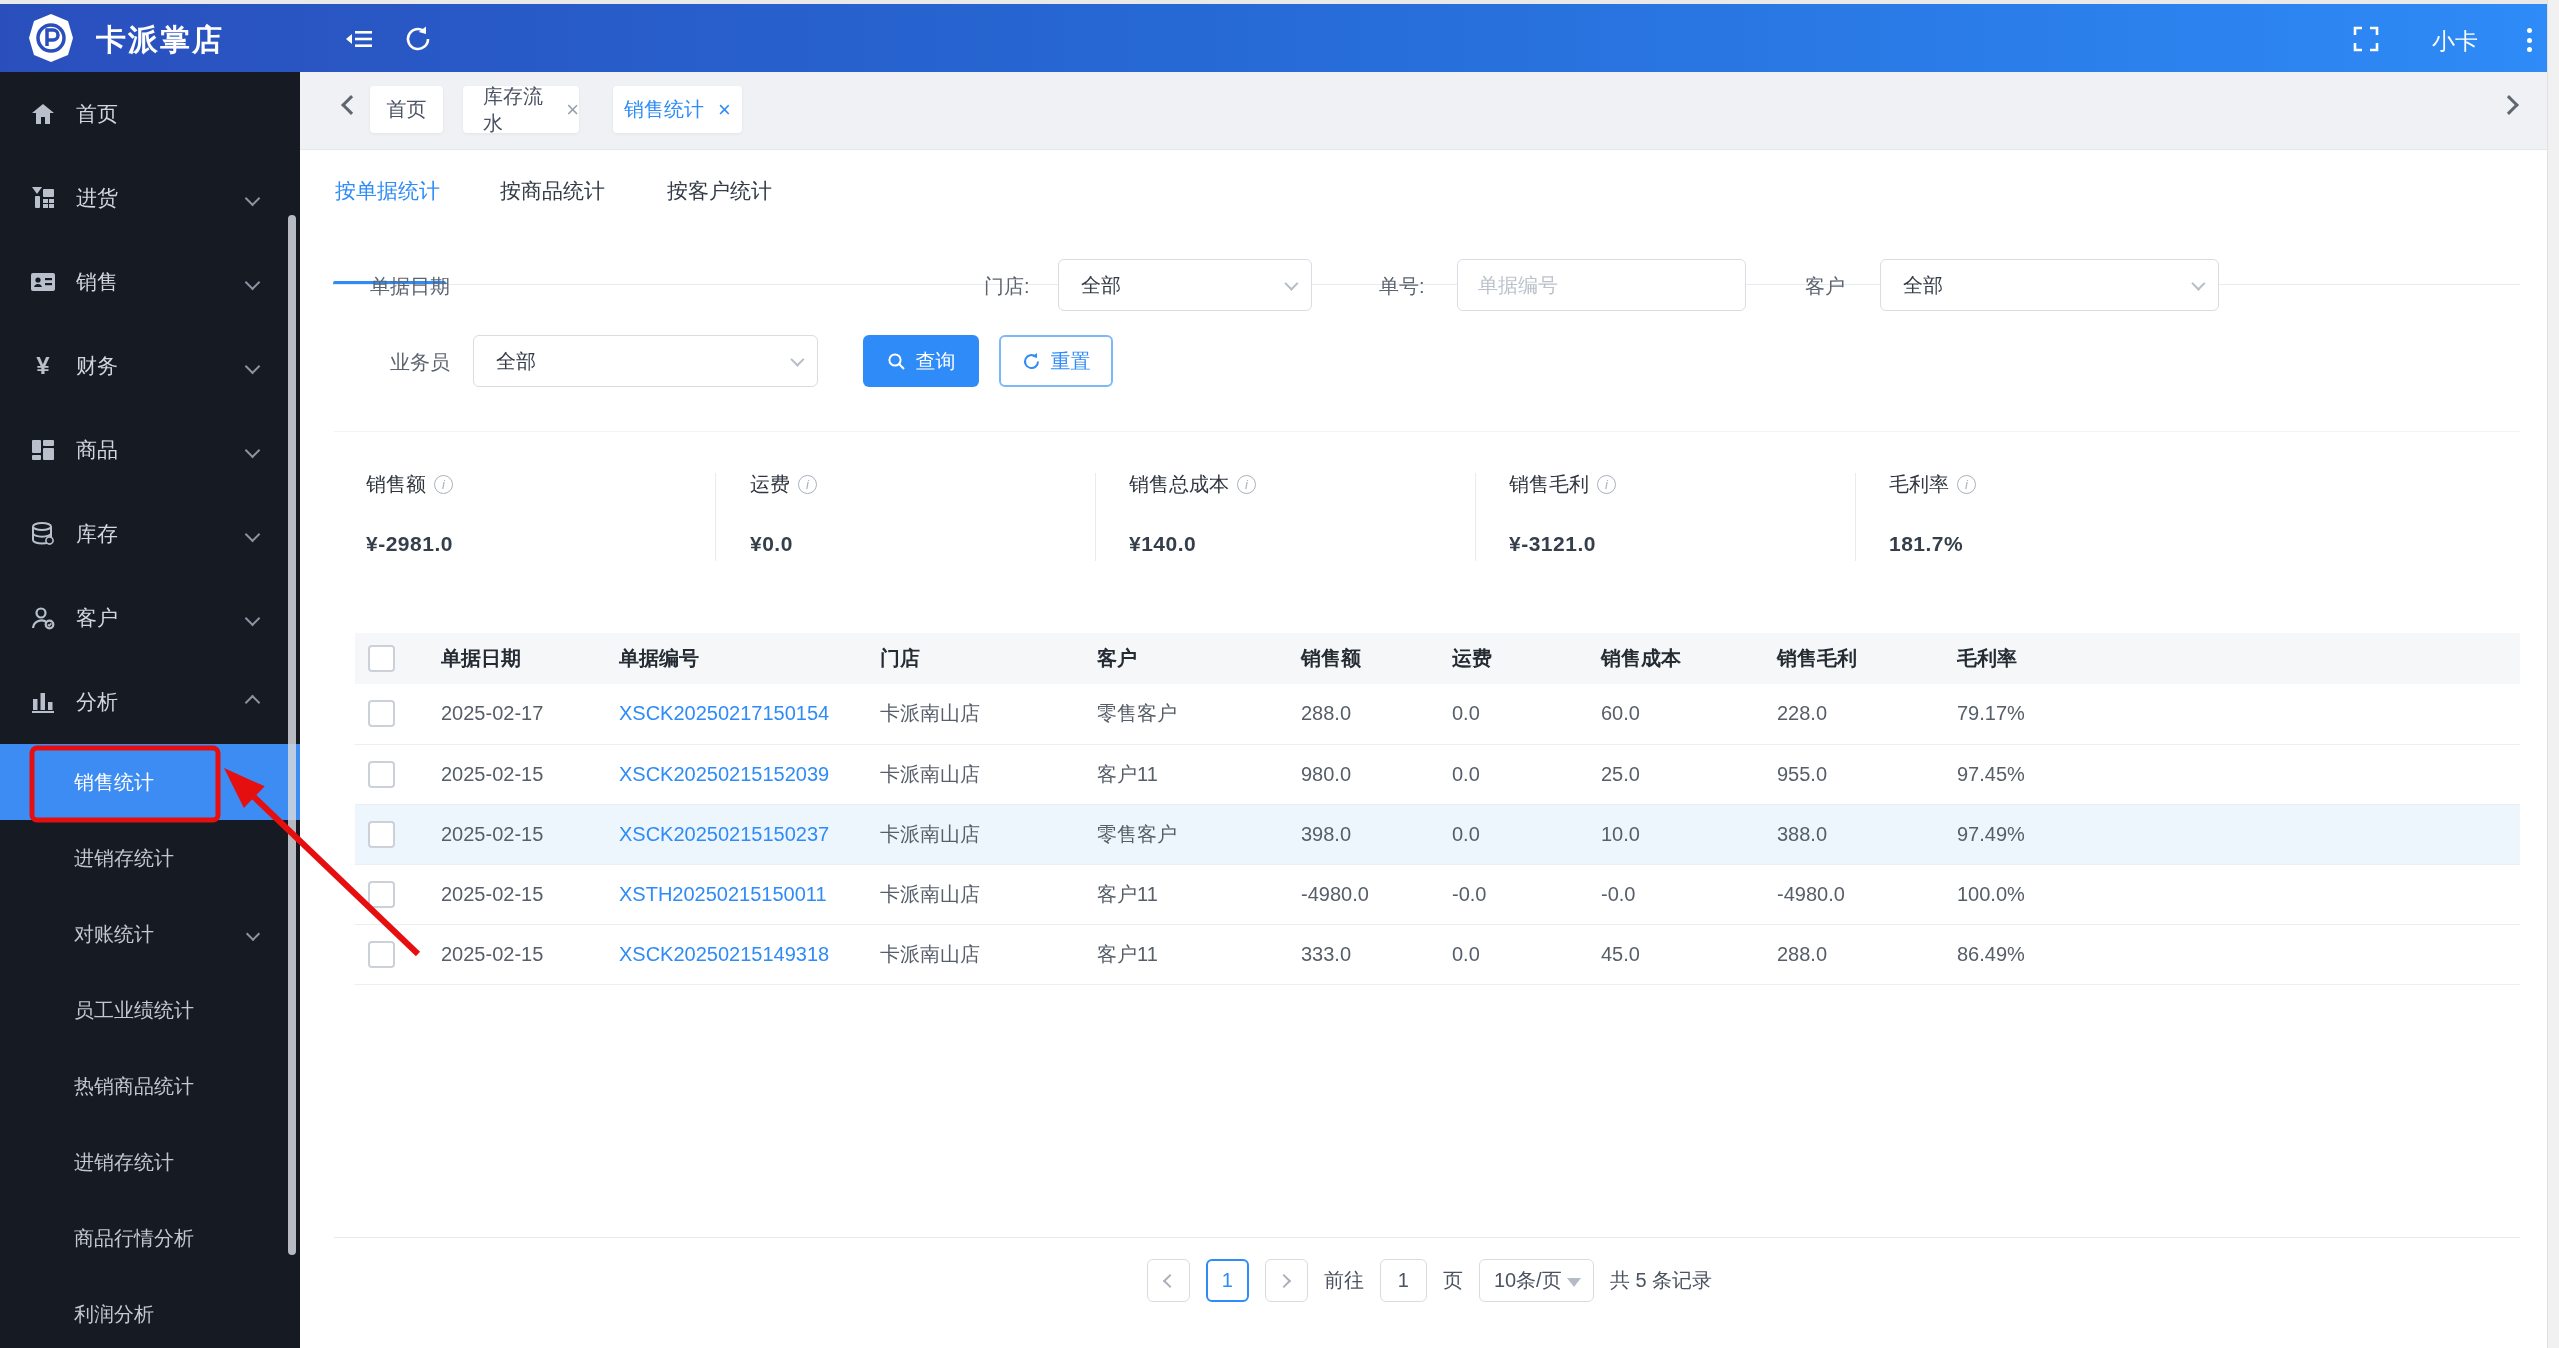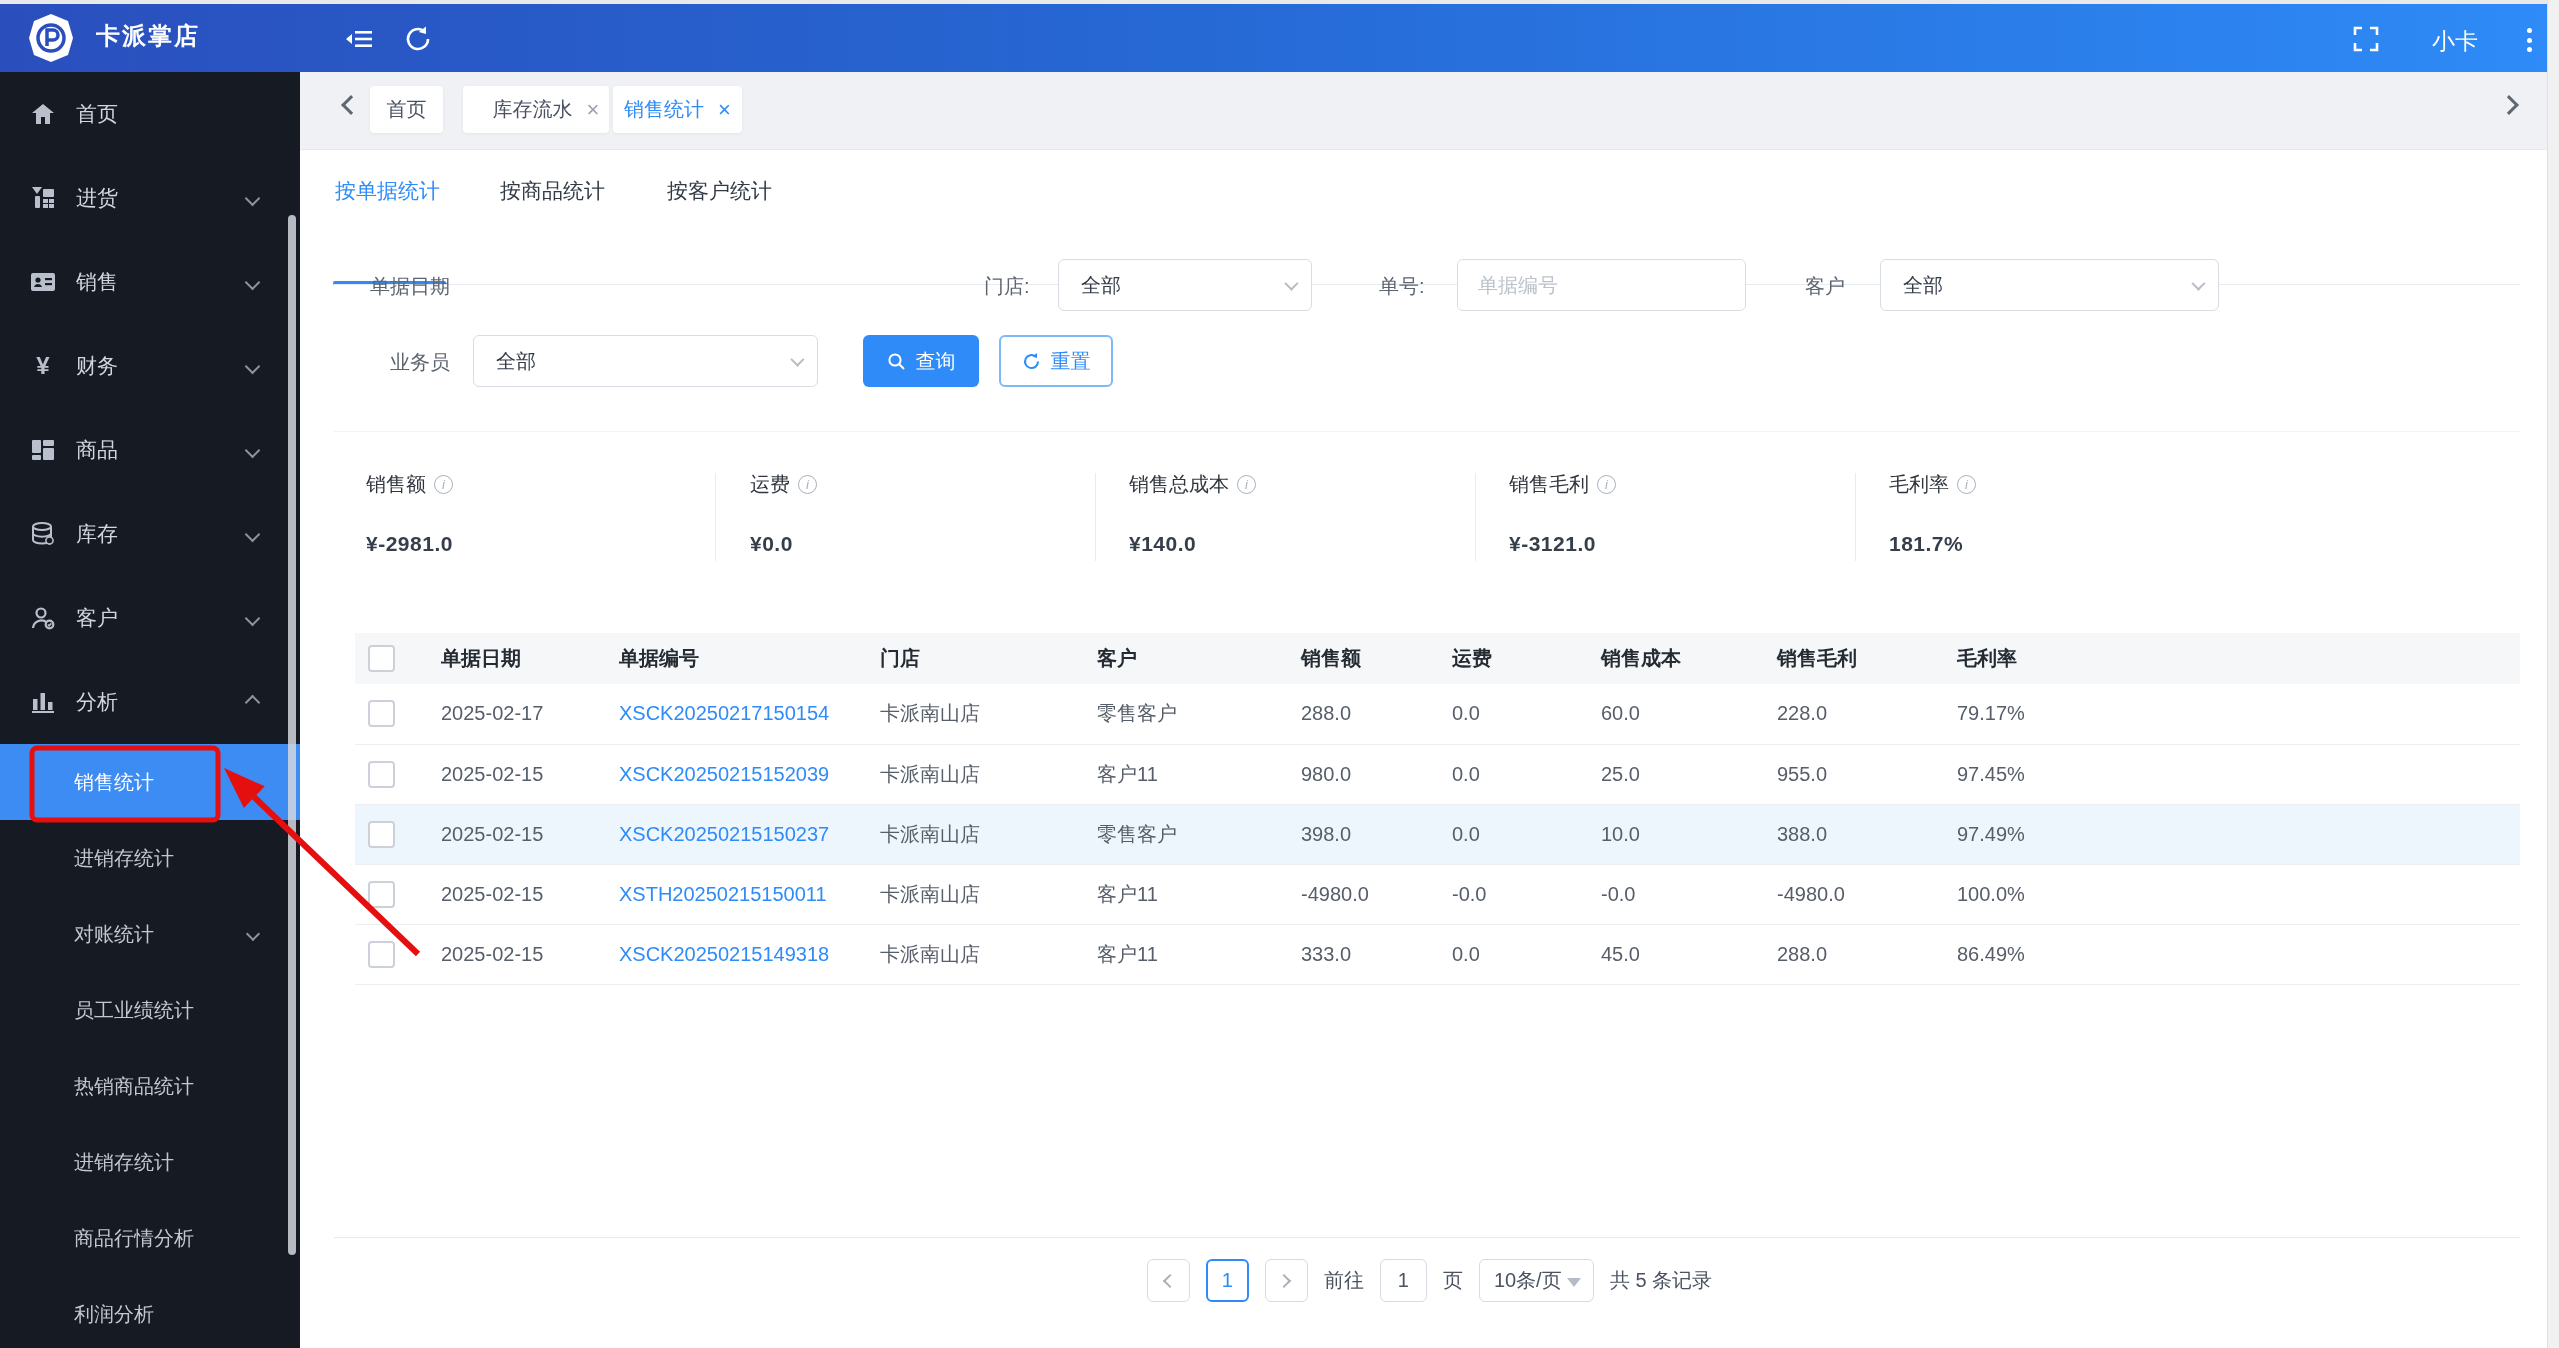--- a/index.html
+++ b/index.html
@@ -5,21 +5,21 @@
   * { margin:0; padding:0; box-sizing:border-box; }
   html,body { width:2559px; height:1348px; }
   body { font-family:"Liberation Sans","DejaVu Sans",sans-serif; color:#333; background:#fff; }
   #app { position:relative; width:2559px; height:1348px; overflow:hidden; background:#fff; }
 
   
   .top-strip { position:absolute; left:0; top:0; width:2559px; height:4px; background:#e9e9e9; }
   .header { position:absolute; left:0; top:4px; width:2559px; height:68px;
             background:linear-gradient(90deg,#2a4fbd 0%,#2668d4 45%,#2e8bf7 100%); }
   .logo-wrap { position:absolute; left:26px; top:9px; width:50px; height:50px; }
-  .brand-title { position:absolute; left:96px; top:16px; font-size:24px; font-weight:bold; color:#fff; letter-spacing:2px; }
+  .brand-title { position:absolute; left:96px; top:16px; font-size:30px; font-weight:bold; color:#fff; letter-spacing:2px; }
   .hd-ic { position:absolute; top:21px; width:28px; height:28px; color:#fff; cursor:pointer; }
   .hd-fold { left:345px; }
   .hd-refresh { left:404px; }
   .hd-full { left:2352px; }
   .hd-user { position:absolute; left:2432px; top:22px; font-size:23px; color:#fff; cursor:pointer; }
   .hd-kebab { position:absolute; left:2524px; top:22px; width:10px; height:28px; display:flex; flex-direction:column; justify-content:space-between; align-items:center; cursor:pointer; padding:2px 0; }
   .hd-kebab i { width:5px; height:5px; border-radius:50%; background:#fff; }
 
   
   .sidebar { position:absolute; left:0; top:72px; width:300px; height:1276px; background:#151a23; overflow:hidden; }
@@ -37,21 +37,21 @@
 
   
   .main { position:absolute; left:300px; top:72px; width:2259px; height:1276px; background:#fff; }
   .tabstrip { position:absolute; left:0; top:0; width:2259px; height:78px; background:#eff1f4; border-bottom:1px solid #e4e7eb; }
   .t-chev { position:absolute; top:26px; width:14px; height:14px; border-right:3px solid #5f6672; border-bottom:3px solid #5f6672; cursor:pointer; }
   .t-chev.left  { left:44px;  transform:rotate(135deg); }
   .t-chev.right { left:2202px; transform:rotate(-45deg); }
   .tab-card { position:absolute; top:14px; height:47px; background:#fff; border-radius:4px; box-shadow:0 1px 3px rgba(0,0,0,.06);
               display:flex; align-items:center; justify-content:center; gap:14px; font-size:20px; color:#4b5263; cursor:pointer; }
   .tab-home  { left:70px;  width:73px; }
-  .tab-stock { left:163px; width:146px;padding-left:20px; }
+  .tab-stock { left:163px; width:116px;padding-left:20px; }
   .tab-sales { left:313px; width:129px; color:#2e8bf7; }
   .tab-x { font-size:22px; color:#9aa1ac; line-height:1; cursor:pointer; }
   .tab-sales .tab-x { color:#2e8bf7; }
 
   .content { position:absolute; left:0; top:79px; width:2259px; height:1197px; background:#fff; }
 
   
   .subtab { position:absolute; top:26px; font-size:21px; color:#333b46; cursor:pointer; }
   .subtab.active { color:#2e8bf7; }
   .st-1 { left:35px; } .st-2 { left:200px;text-align:right; } .st-3 { left:367px; }

